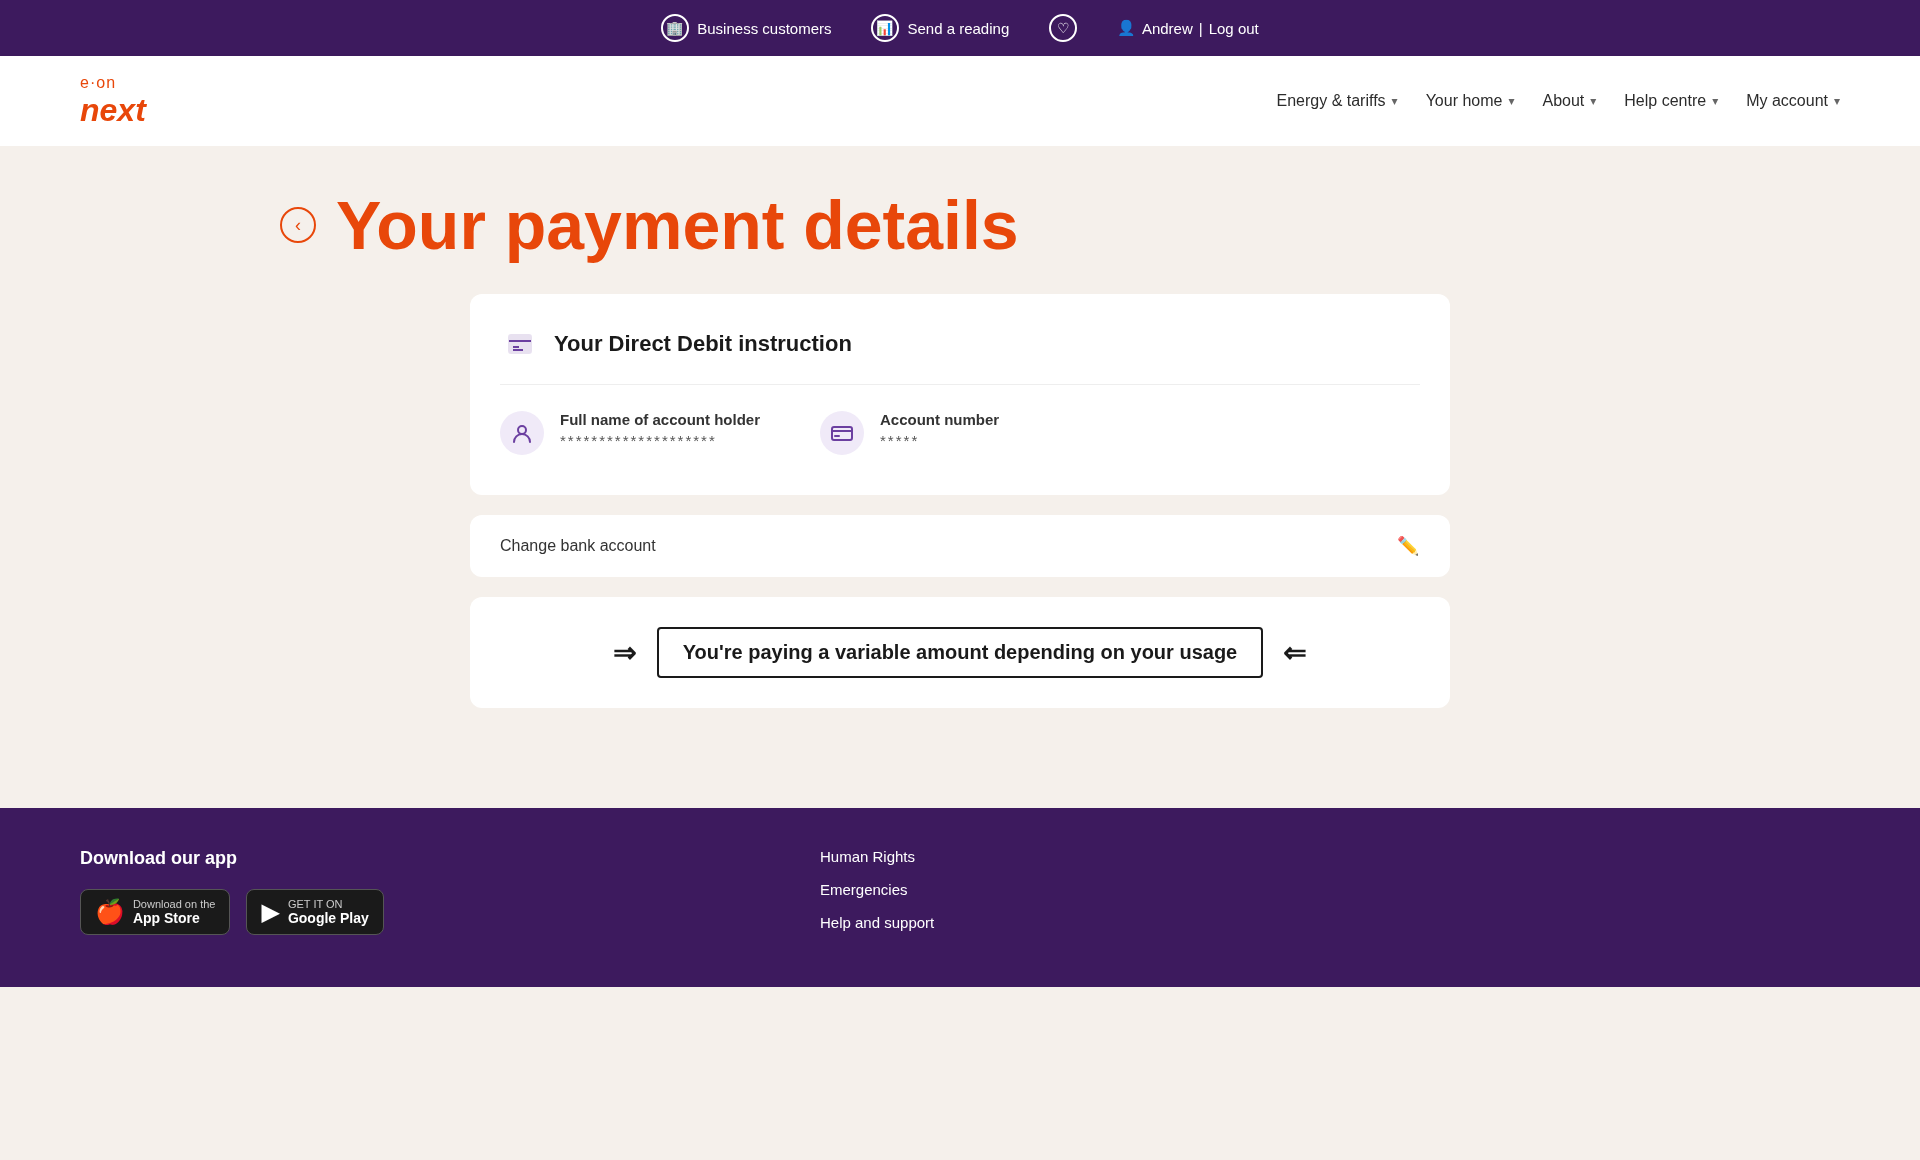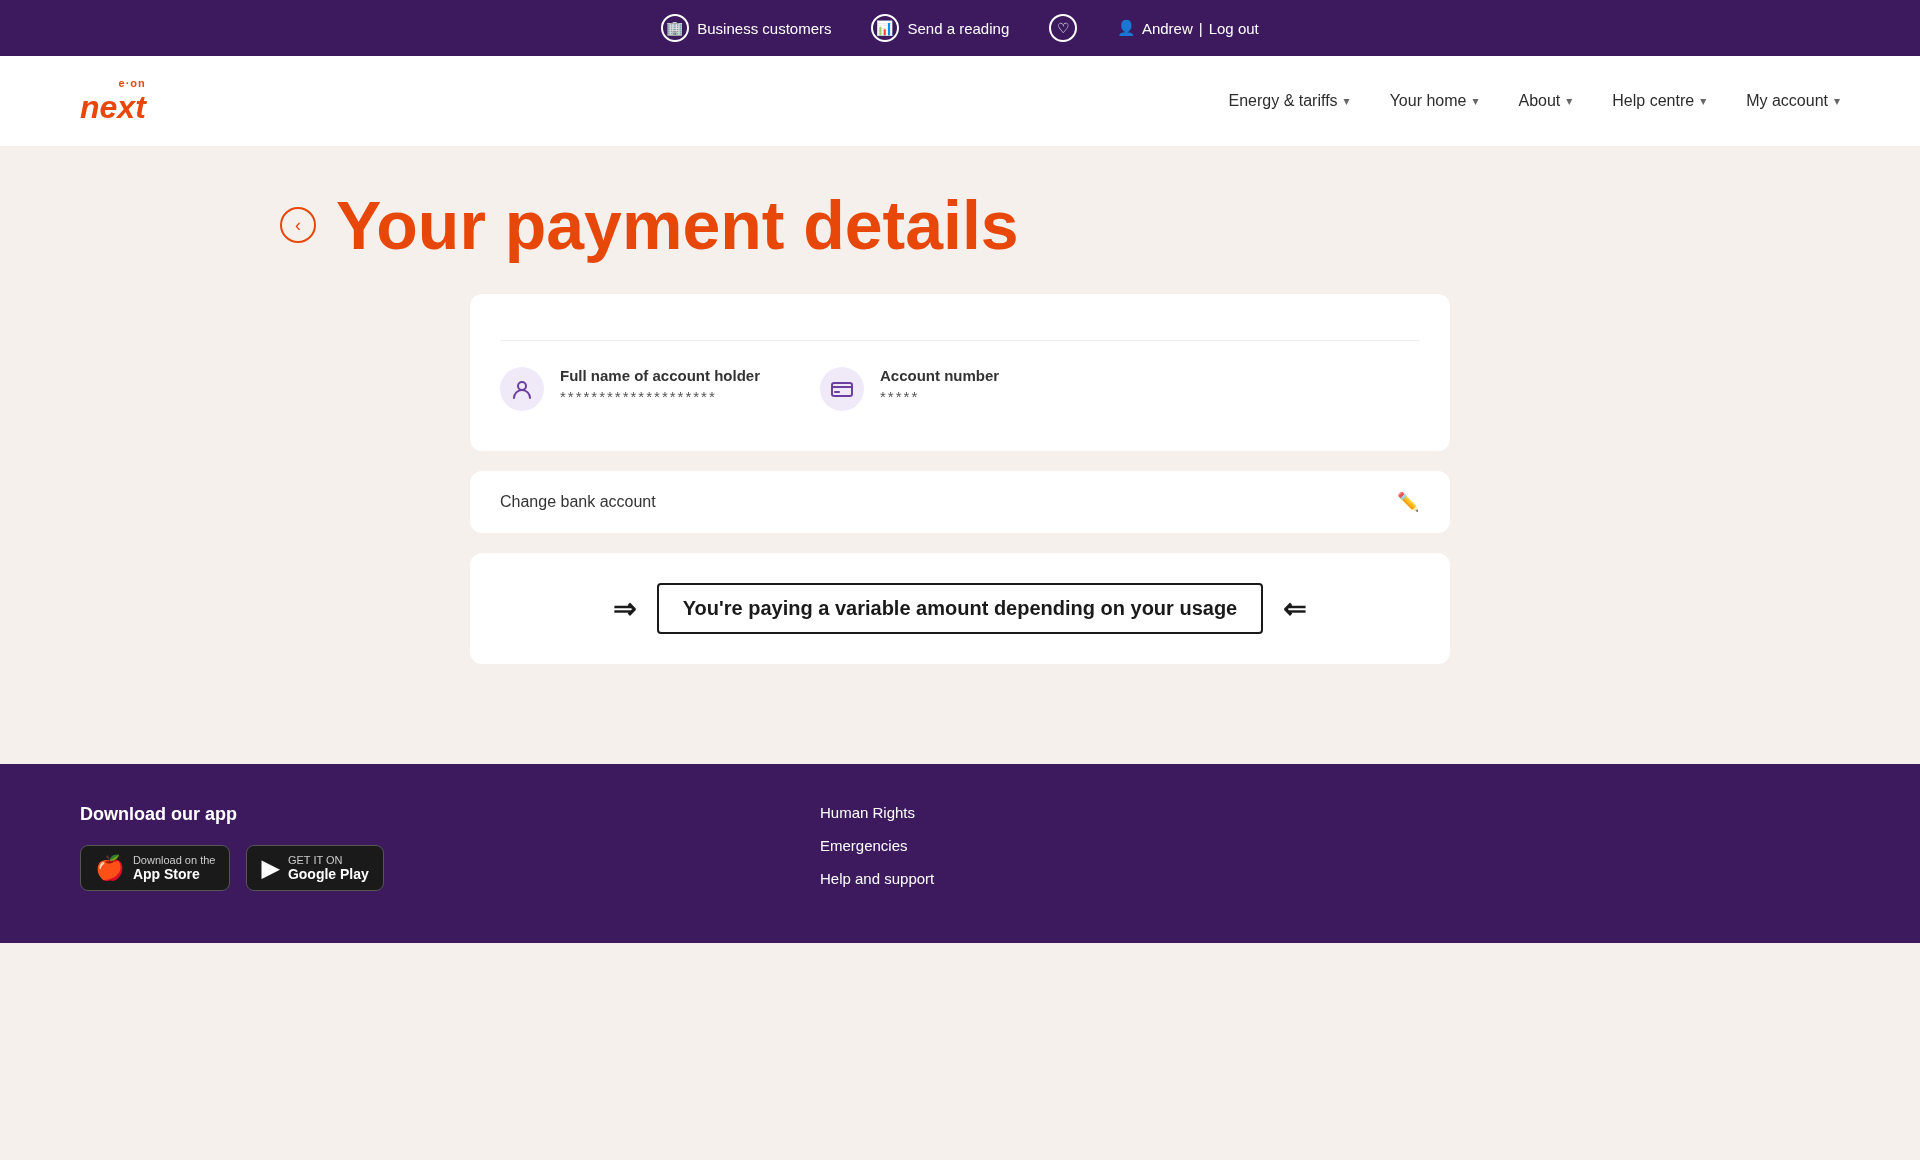--- a/index.html
+++ b/index.html
@@ -53,35 +53,34 @@
       display: flex;
       align-items: center;
       padding: 0 80px;
       height: 90px;
       box-shadow: 0 1px 3px rgba(0,0,0,0.1);
     }
     .logo {
       margin-right: auto;
     }
     .logo-eon {
-      font-size: 11px;
+      font-size: 16px;
       color: #e8470a;
-      font-weight: bold;
+      font-weight: normal;
       letter-spacing: 1px;
-      text-align: right;
     }
     .logo-next {
       font-size: 32px;
       color: #e8470a;
       font-weight: bold;
       font-style: italic;
     }
     .main-nav-items {
       display: flex;
-      gap: 40px;
+      gap: 28px;
       align-items: center;
     }
     .nav-item {
       display: flex;
       align-items: center;
       gap: 6px;
       font-size: 16px;
       color: #2c2c2c;
       cursor: pointer;
       text-decoration: none;
@@ -350,20 +349,31 @@
   </div>
 </div>
 
 <div class="page-content">
   <div class="page-header">
     <div class="back-btn">‹</div>
     <h1 class="page-title">Your payment details</h1>
   </div>
 
   <div class="card">
+    <div class="card-title-row">
+      <div class="card-title-icon">
+        <svg width="30" height="30" viewBox="0 0 30 30" fill="none">
+          <rect x="4" y="6" width="22" height="18" rx="2" fill="#6b3fa0" opacity="0.15" stroke="#6b3fa0" stroke-width="2"></rect>
+          <line x1="4" y1="12" x2="26" y2="12" stroke="#6b3fa0" stroke-width="2"></line>
+          <line x1="8" y1="18" x2="14" y2="18" stroke="#6b3fa0" stroke-width="2"></line>
+          <line x1="8" y1="21" x2="18" y2="21" stroke="#6b3fa0" stroke-width="2"></line>
+        </svg>
+      </div>
+      <div class="card-title">Your Direct Debit instruction</div>
+    </div>
     <hr class="card-divider">
     <div class="card-fields">
       <div class="field-group">
         <div class="field-icon">
           <svg width="22" height="22" viewBox="0 0 22 22" fill="none">
             <circle cx="11" cy="8" r="4" stroke="#6b3fa0" stroke-width="2"></circle>
             <path d="M3 20c0-4.418 3.582-8 8-8s8 3.582 8 8" stroke="#6b3fa0" stroke-width="2" stroke-linecap="round"></path>
           </svg>
         </div>
         <div>

